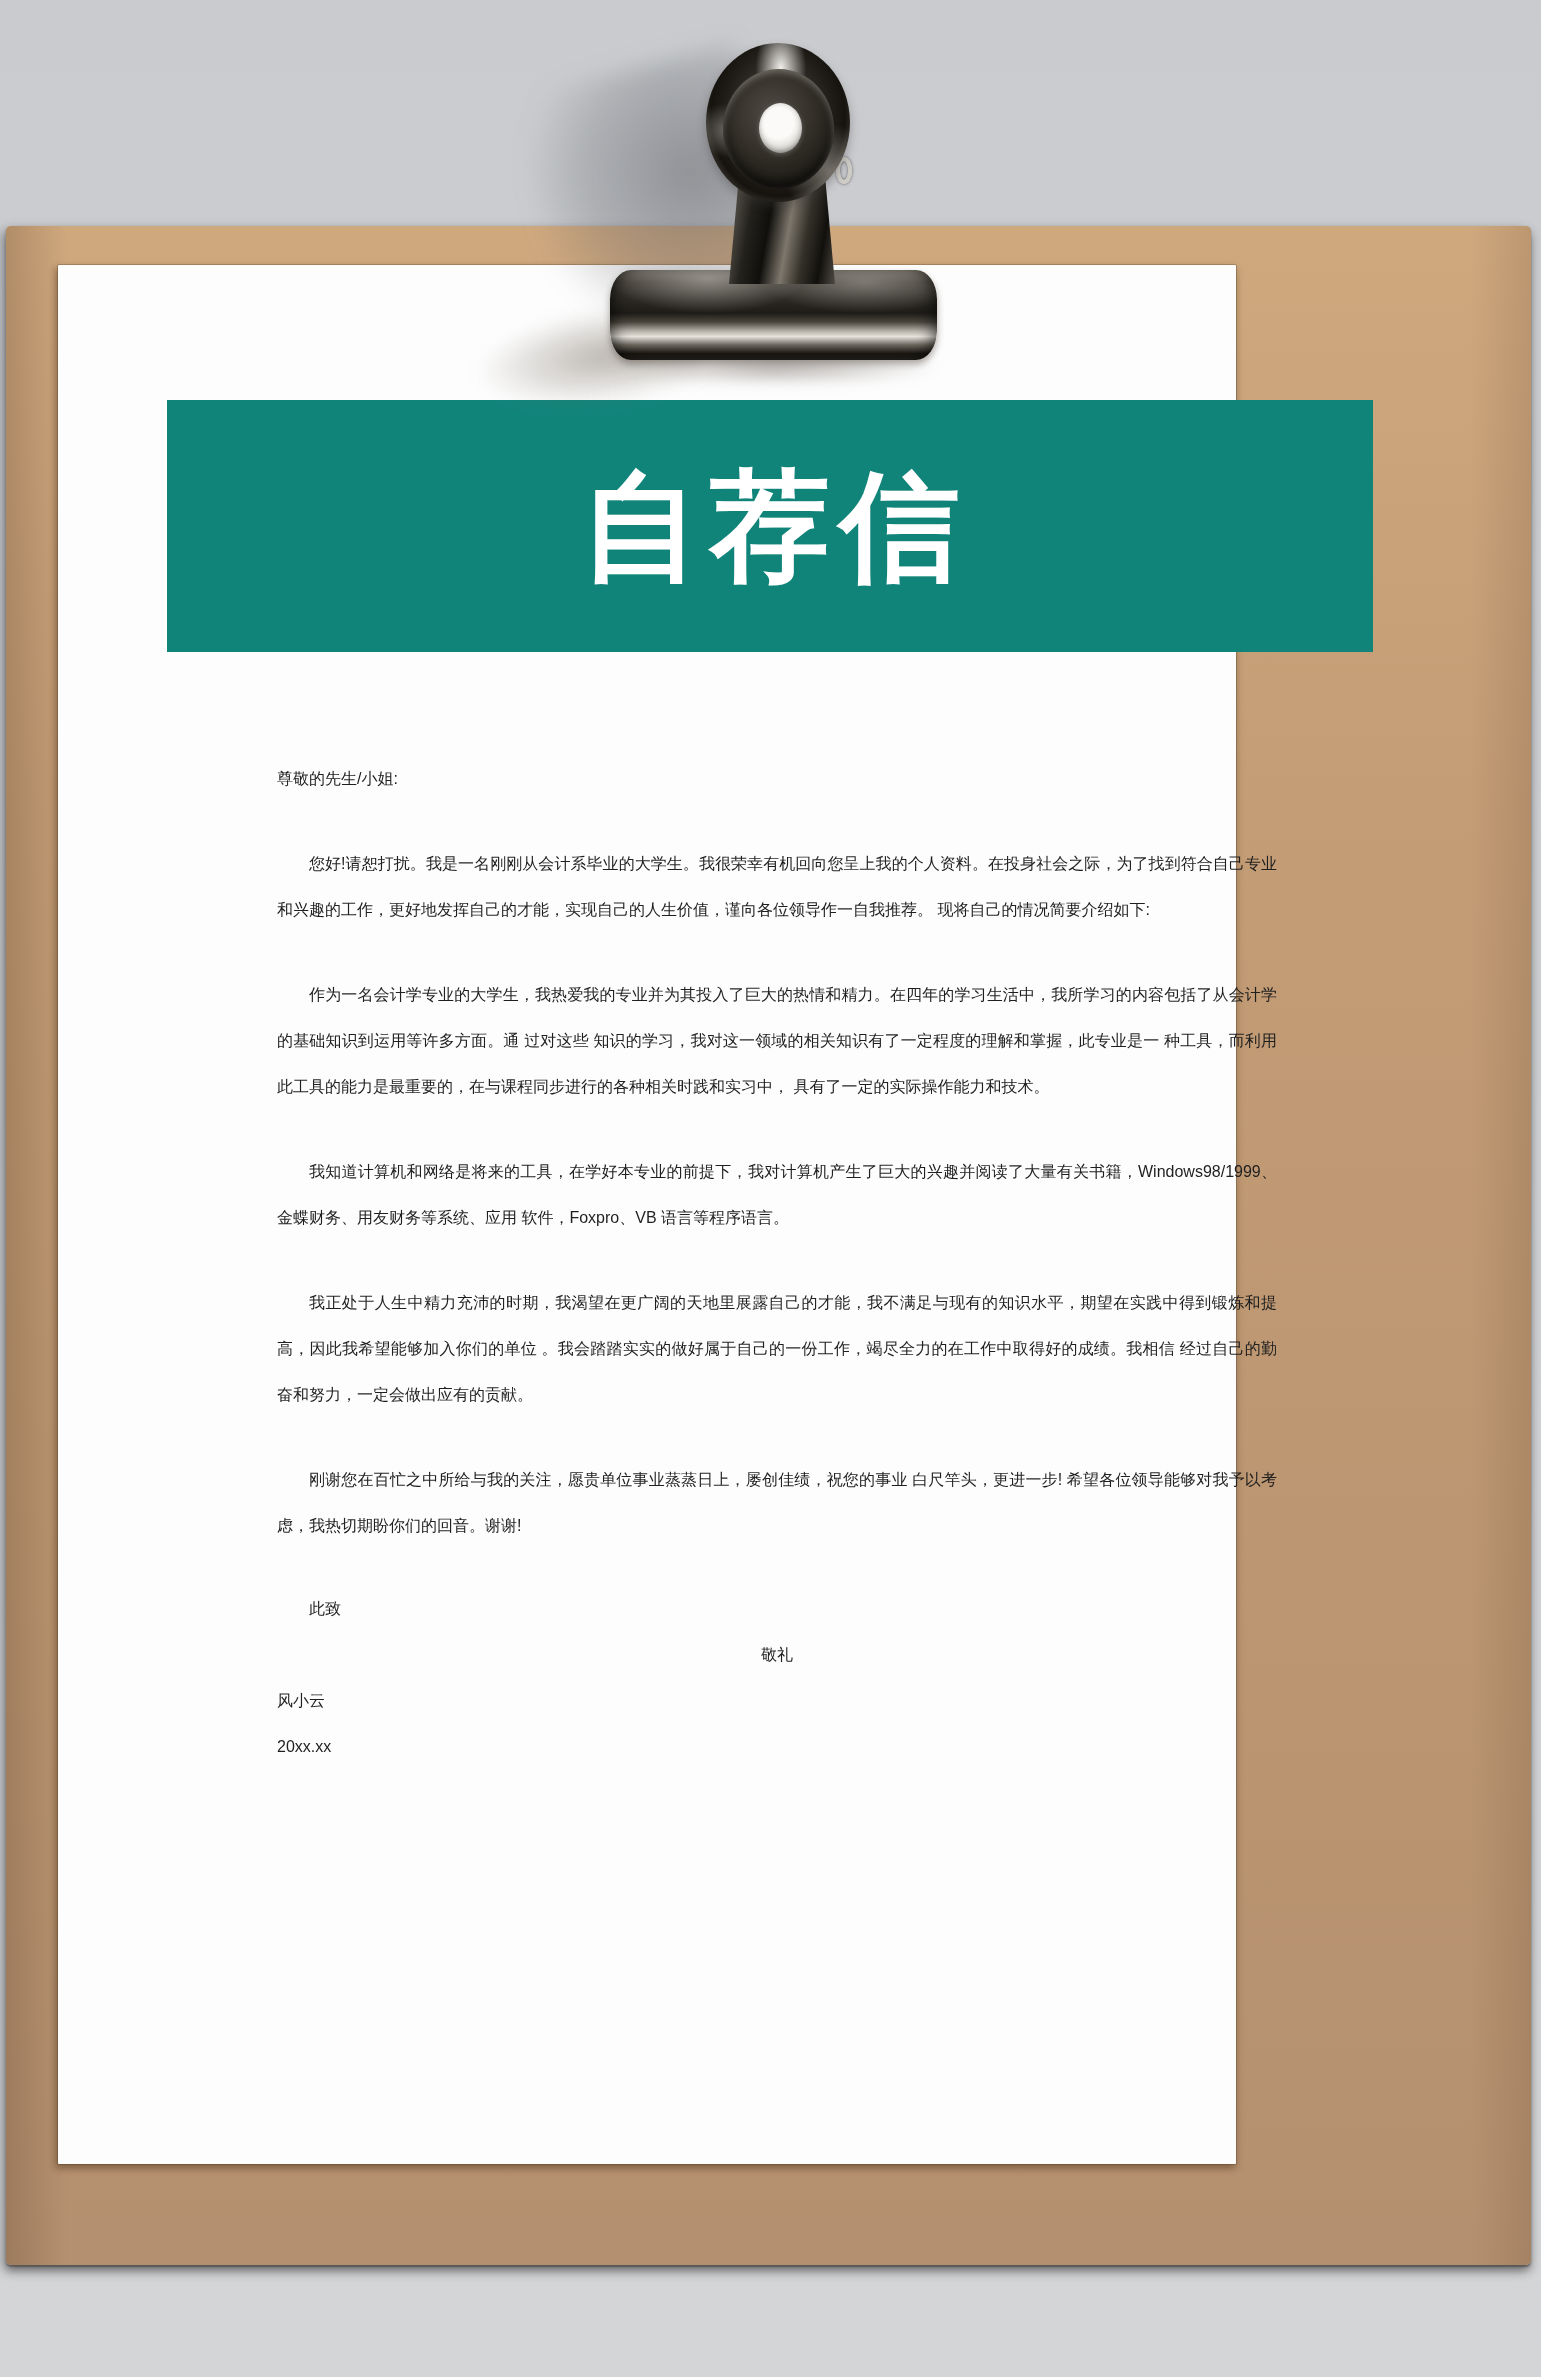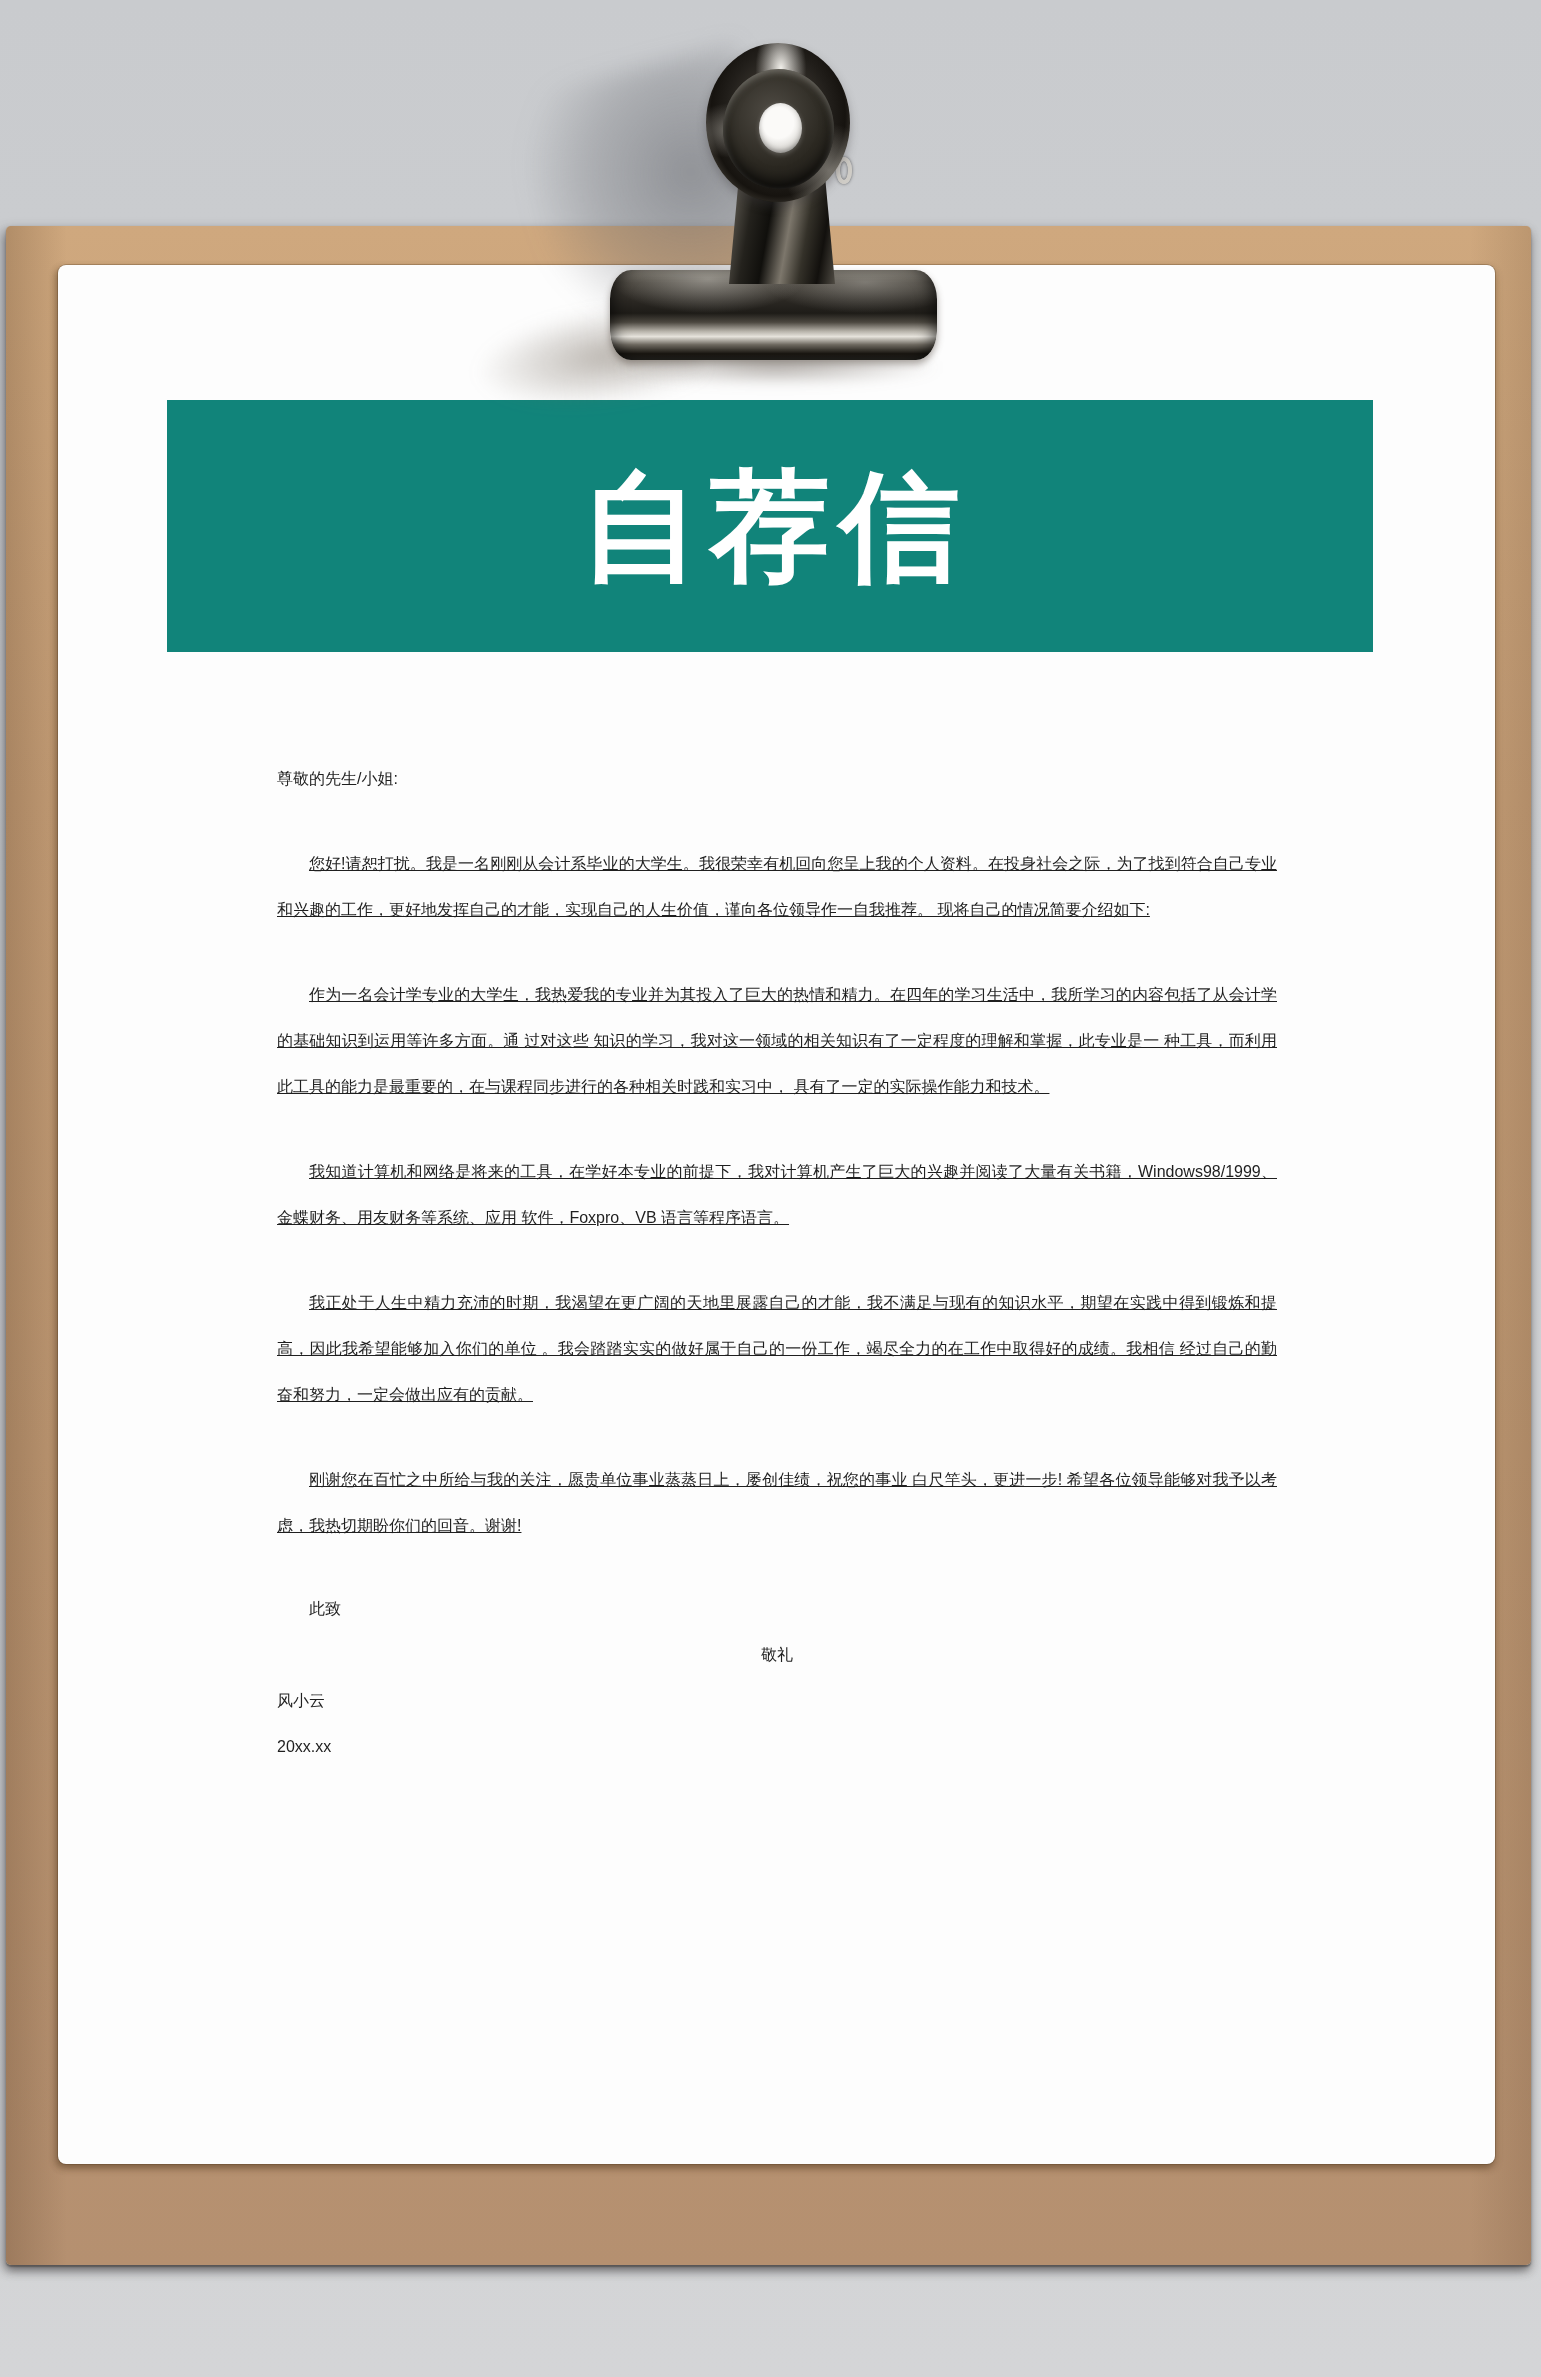--- a/index.html
+++ b/index.html
@@ -17,43 +17,43 @@
     border-radius:4.8px;
     box-shadow:-4px 4.8px 11.2px rgba(70,70,76,.40), 0 6.4px 9.6px -1.6px rgba(45,40,35,.50), 0 1.6px 1.6px rgba(45,40,35,.45);
   }
   .board::after { 
     content:""; position:absolute; inset:0; border-radius:4.8px;
     background:linear-gradient(90deg,rgba(70,45,25,.22) 0%,rgba(70,45,25,0) 4%,rgba(70,45,25,0) 96%,rgba(70,45,25,.14) 100%);
   }
 
   
   .paper {
-    position:absolute; left:58px; top:265px; width:1437px; height:1899px;
-    background:#fdfdfd; border-radius:8px;
+    position:absolute; left:58px; top:265px; width:1178px; height:1899px;
+    background:#fdfdfd; border-radius:1px;
     box-shadow:0 0 0 0.8px rgba(85,60,35,.38), -2.4px 3.2px 6.4px rgba(80,55,30,.35), 0 4px 8px rgba(80,55,30,.30);
   }
 
   
   .banner {
     position:absolute; left:109px; top:135px; width:1206px; height:252px;
     display:flex; align-items:center; justify-content:center;
   }
   .banner-title {
     font-size:120px; font-weight:700; letter-spacing:9.6px; line-height:1;
     padding-left:9.6px; 
   }
 
   
   .letter {
     position:absolute; left:219px; top:491px; width:1000px;
     font-size:16px; line-height:46px; color:#1f1f1f;
     text-align:justify;
   }
   .salutation { text-align:left; }
-  .para { text-indent:2em; margin-top:39px;text-decoration:underline; }
+  .para { text-indent:2em; margin-top:39px; }
   .closing-1 { margin-top:37px; text-indent:2em; text-align:left; }
   .closing-2 { text-align:center; }
   .sig { padding-right:13px; }
 
   
   .clip { position:absolute; left:0; top:0; width:1541px; height:401px; pointer-events:none; }
 
   .clip-shadow-wall {
     position:absolute; left:539px; top:67px; width:233px; height:273px;
     background:radial-gradient(ellipse at 68% 42%, rgba(96,98,104,.55) 0%, rgba(96,98,104,.28) 45%, rgba(96,98,104,0) 75%);

